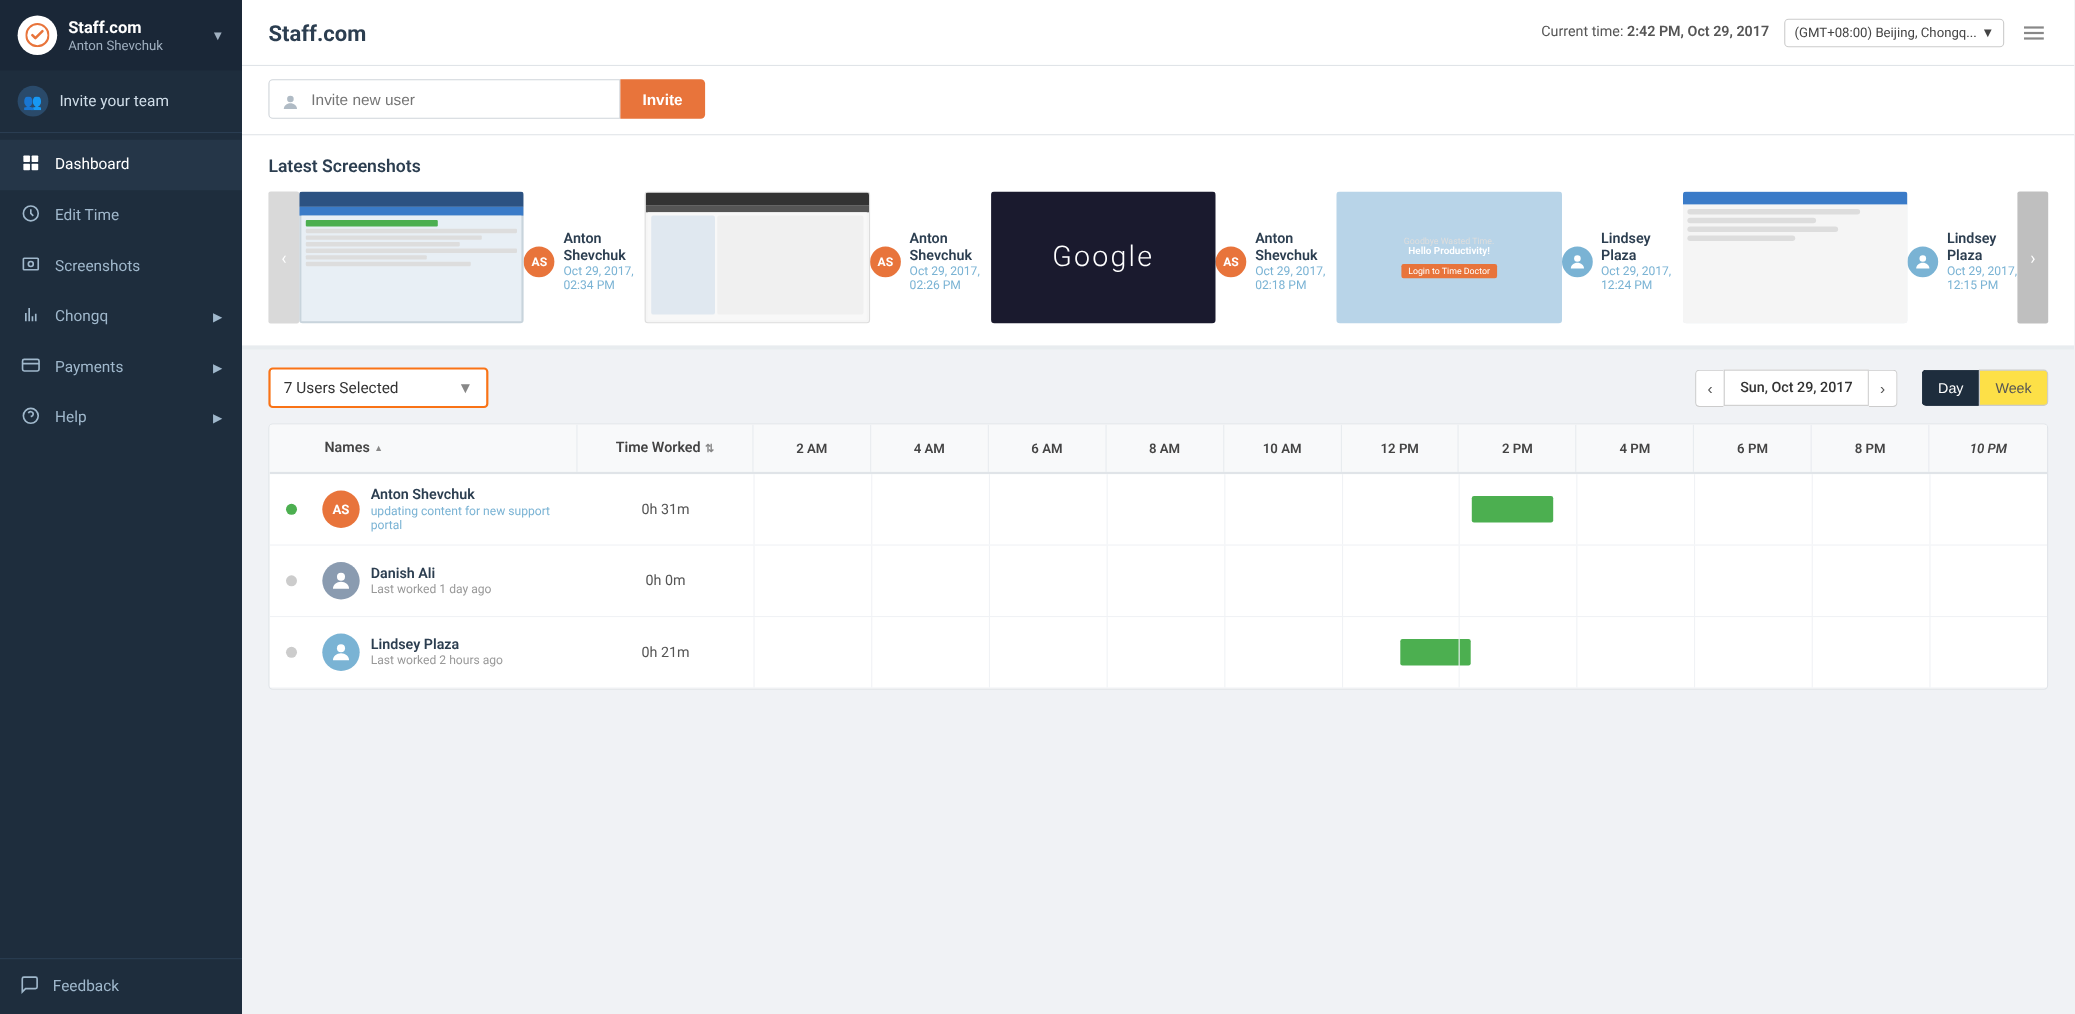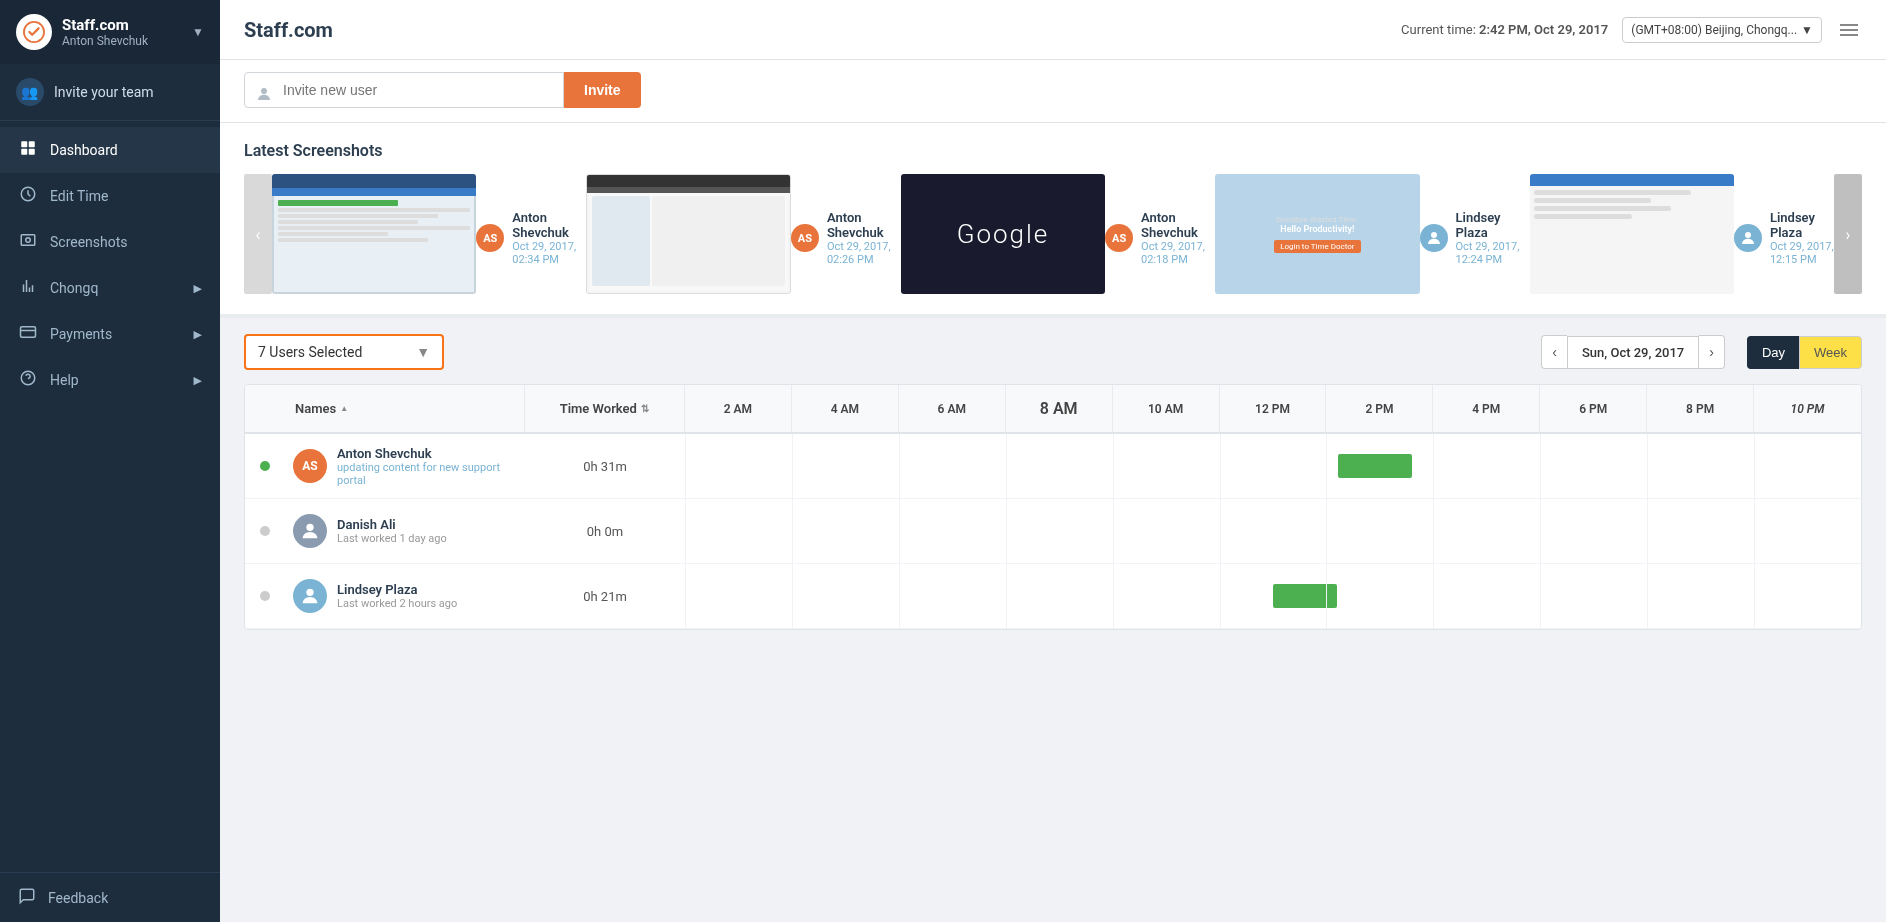--- a/index.html
+++ b/index.html
@@ -648,21 +648,21 @@
           </div>
           <div class="th" style="font-size:12px;justify-content:center;">
               <span>2 AM</span>
             </div>
           <div class="th" style="font-size:12px;justify-content:center;">
               <span>4 AM</span>
             </div>
           <div class="th" style="font-size:12px;justify-content:center;">
               <span>6 AM</span>
             </div>
-          <div class="th" style="font-size:16px;justify-content:center;text-align:right;">
+          <div class="th" style="font-size:12px;justify-content:center;text-align:right;">
               <span>8 AM</span>
             </div>
           <div class="th" style="font-size:12px;justify-content:center;">
               <span>10 AM</span>
             </div>
           <div class="th" style="font-size:12px;justify-content:center;">
               <span>12 PM</span>
             </div>
           <div class="th" style="font-size:12px;justify-content:center;">
               <span>2 PM</span>

